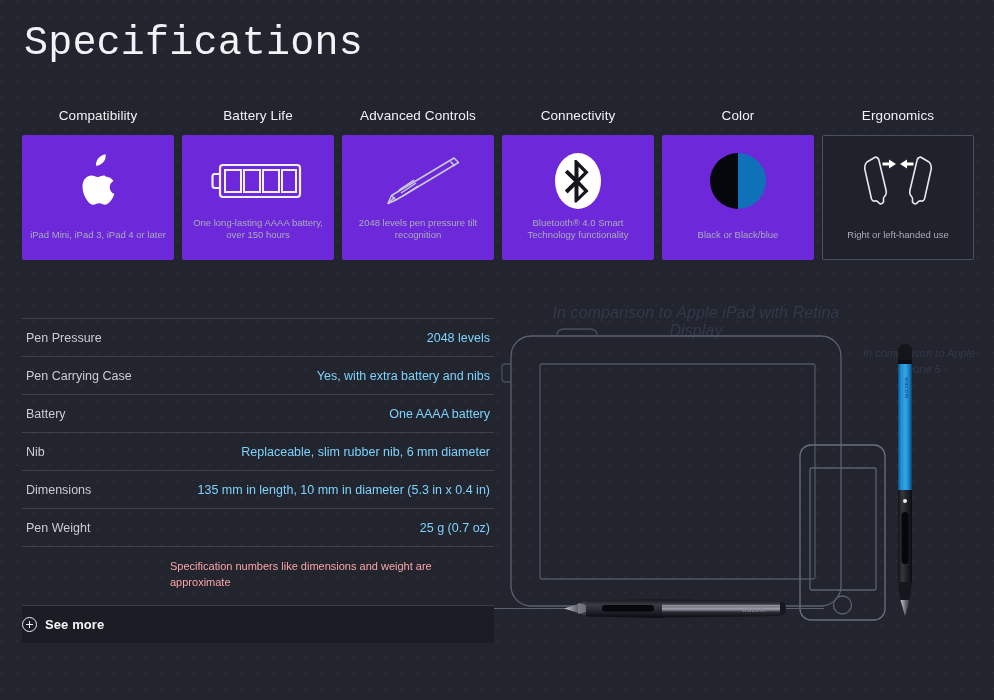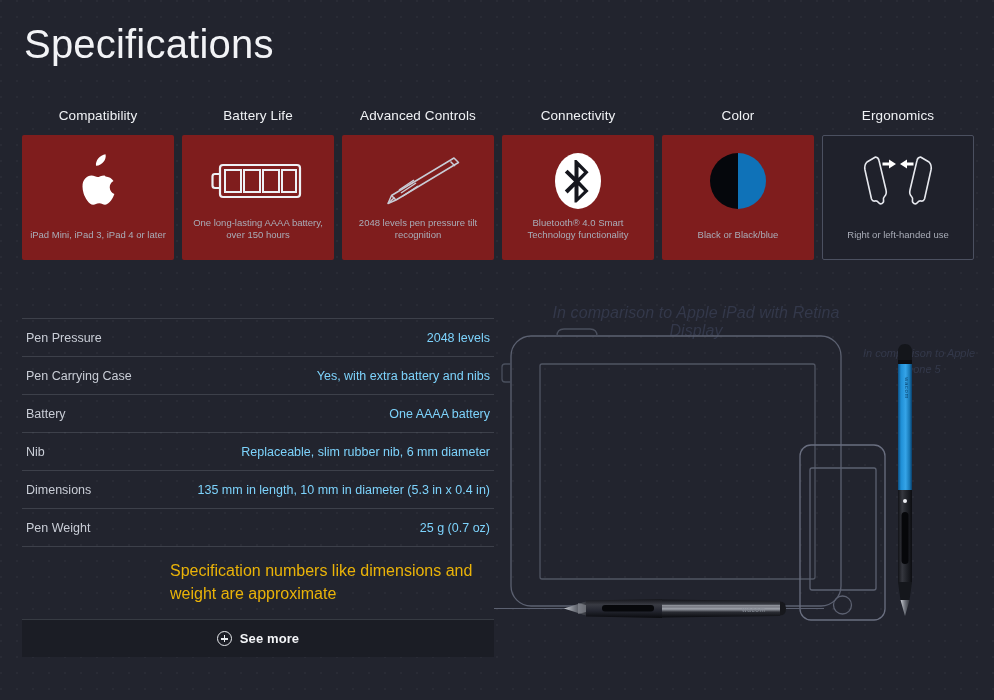--- a/index.html
+++ b/index.html
@@ -23,20 +23,21 @@
   
   .page-title {
     position: absolute;
     left: 24px;
     top: 22px;
     font-size: 40px;
     font-weight: 300;
     letter-spacing: 0.2px;
     color: #f2f3f6;
     line-height: 1.1;
+    font-family: Liberation Mono, monospace;
   }
 
   
   .cards {
     position: absolute;
     left: 22px;
     top: 108px;
     width: 952px;
     display: flex;
     gap: 8px;
@@ -48,21 +49,21 @@
   .card-title {
     text-align: center;
     font-size: 13.5px;
     font-weight: 400;
     color: #f0f2f5;
     margin-bottom: 12px;
     letter-spacing: 0.1px;
   }
   .card-box {
     height: 125px;
-    background: #7f1d1d;
+    background: #6d28d9;
     border: 1px solid transparent;
     border-radius: 2px;
     display: flex;
     flex-direction: column;
     align-items: center;
     justify-content: flex-start;
     padding: 14px 8px 8px;
     position: relative;
   }
   .card-box.hovered {
@@ -104,33 +105,33 @@
     font-size: 12.5px;
     gap: 8px;
   }
   .spec-row:first-child { border-top: 1px solid rgba(172,178,190,0.20); }
   .spec-key { color: #c9cdd6; font-weight: 400; }
   .spec-val { color: #7dd3fc; text-align: left; }
 
   .spec-note {
     border-top: 1px solid rgba(172,178,190,0.20);
     padding: 12px 4px 14px 148px;
-    font-size: 16px;
+    font-size: 11px;
     line-height: 1.45;
-    color: #eab308;
+    color: #fca5a5;
   }
 
   .see-more {
     border-top: 1px solid rgba(172,178,190,0.20);
     margin-top: 0;
     background: #1b1d25;
     height: 38px;
     display: flex;
     align-items: center;
-    justify-content: center;
+    justify-content: flex-start;
     gap: 8px;
     cursor: pointer;
     user-select: none;
   }
   .see-more .plus-circle {
     width: 15px; height: 15px;
     border: 1.3px solid #e9ebef;
     border-radius: 50%;
     position: relative;
     flex: 0 0 15px;

